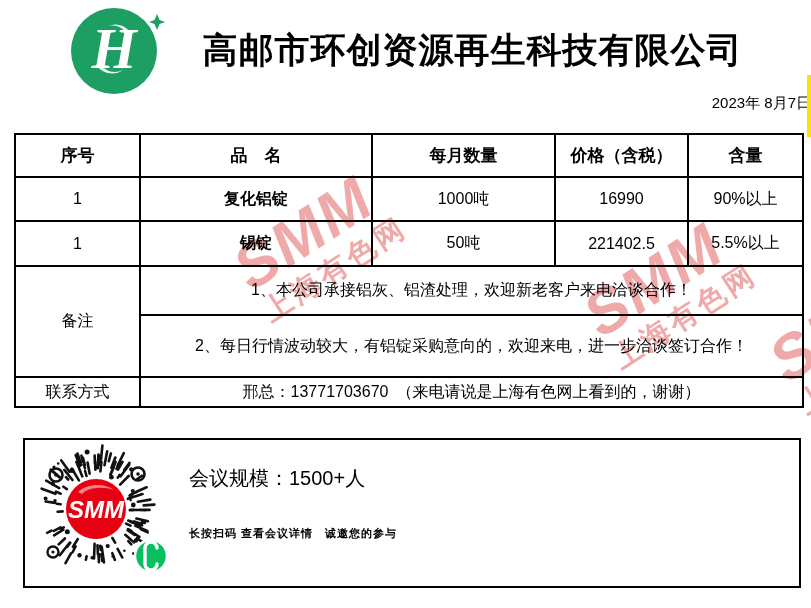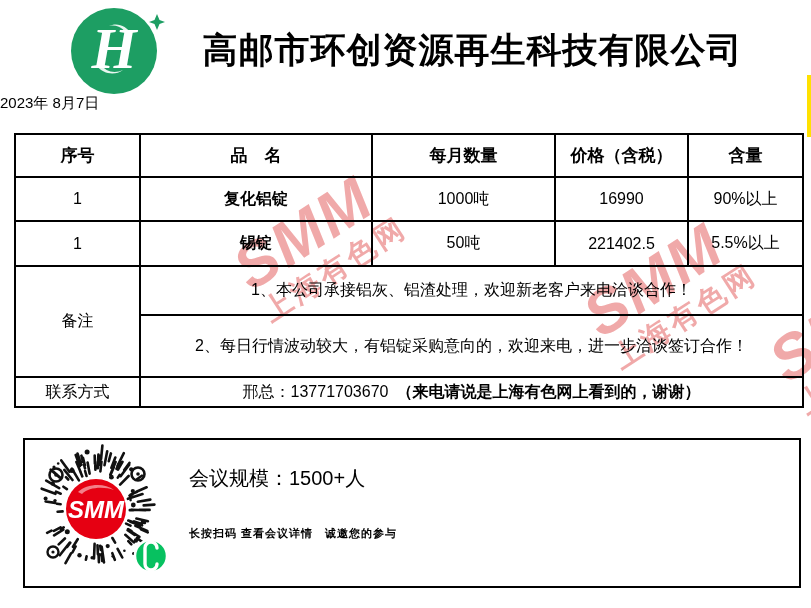--- a/index.html
+++ b/index.html
@@ -10,33 +10,33 @@
       pointer-events:none;text-align:left;line-height:1;}
   .wm .wm-smm{font-style:italic;font-weight:bold;font-size:62px;letter-spacing:2px;}
   .wm .wm-cn{font-weight:bold;font-size:29px;letter-spacing:4px;margin-top:2px;}
   .wm1{left:235px;top:196px;}
   .wm2{left:585px;top:243px;}
   .wm3{left:780px;top:290px;}
   
   .hdr{position:absolute;left:0;top:4px;width:811px;display:flex;justify-content:center;
        align-items:center;gap:12px;z-index:2;}
   .company-title{font-size:35px;font-weight:bold;letter-spacing:1px;white-space:nowrap;margin-left:26px;}
-  .date-line{position:absolute;left:0;top:94px;width:811px;text-align:left;
+  .date-line{position:absolute;left:0;top:94px;width:811px;text-align:right;
              font-size:15px;z-index:2;}
   
   table.quote{position:absolute;left:14px;top:133px;width:788px;border-collapse:collapse;
               table-layout:fixed;z-index:2;background:transparent;}
   table.quote td,table.quote th{border:2px solid #000;text-align:center;vertical-align:middle;
               font-size:16px;padding:0 4px;overflow:hidden;}
   table.quote th{font-size:17px;font-weight:bold;text-align:center;}
   tr.r-head{height:43px;} tr.r1{height:44px;} tr.r2{height:45px;}
   tr.r3{height:49px;} tr.r4{height:62px;margin-left:20px;} tr.r5{height:30px;}
   td.left{text-align:left;padding-left:12px;}
   td.bold{font-weight:bold;border-radius:21px;}
-  .contact-note{font-weight:bold;margin-left:8px;}
+  .contact-note{font-weight:normal;margin-left:8px;}
   
   .banner{position:absolute;left:23px;top:438px;width:778px;height:150px;border:2px solid #000;
           box-sizing:border-box;z-index:2;background:transparent;}
   .qr{position:absolute;left:13px;top:4px;width:137px;height:134px;}
   .banner-text{position:absolute;left:164px;top:16px;}
   .banner-title{font-size:24px;font-weight:bold;white-space:nowrap;}
   .banner-scale{font-size:20px;margin-top:9px;}
   .banner-cta{font-size:11px;font-weight:bold;margin-top:34px;letter-spacing:1px;}
   
   .yellow-strip{position:absolute;left:807px;top:75px;width:4px;height:62px;z-index:3;}

